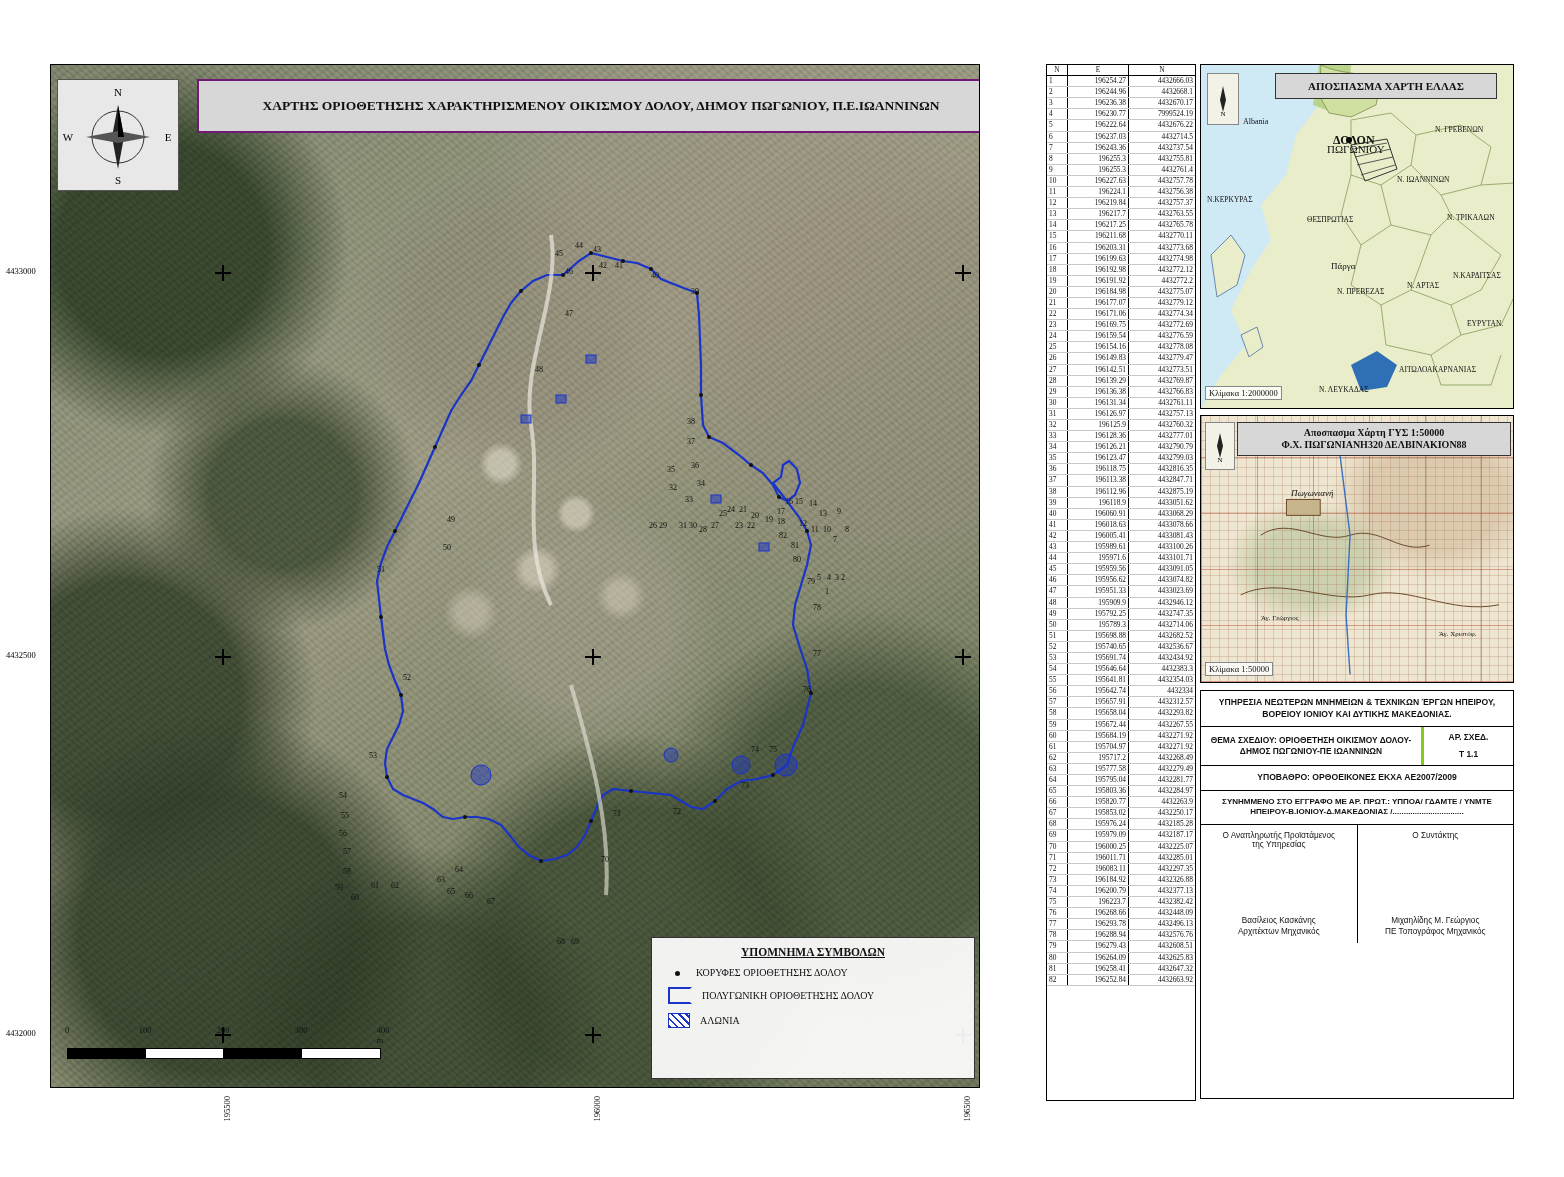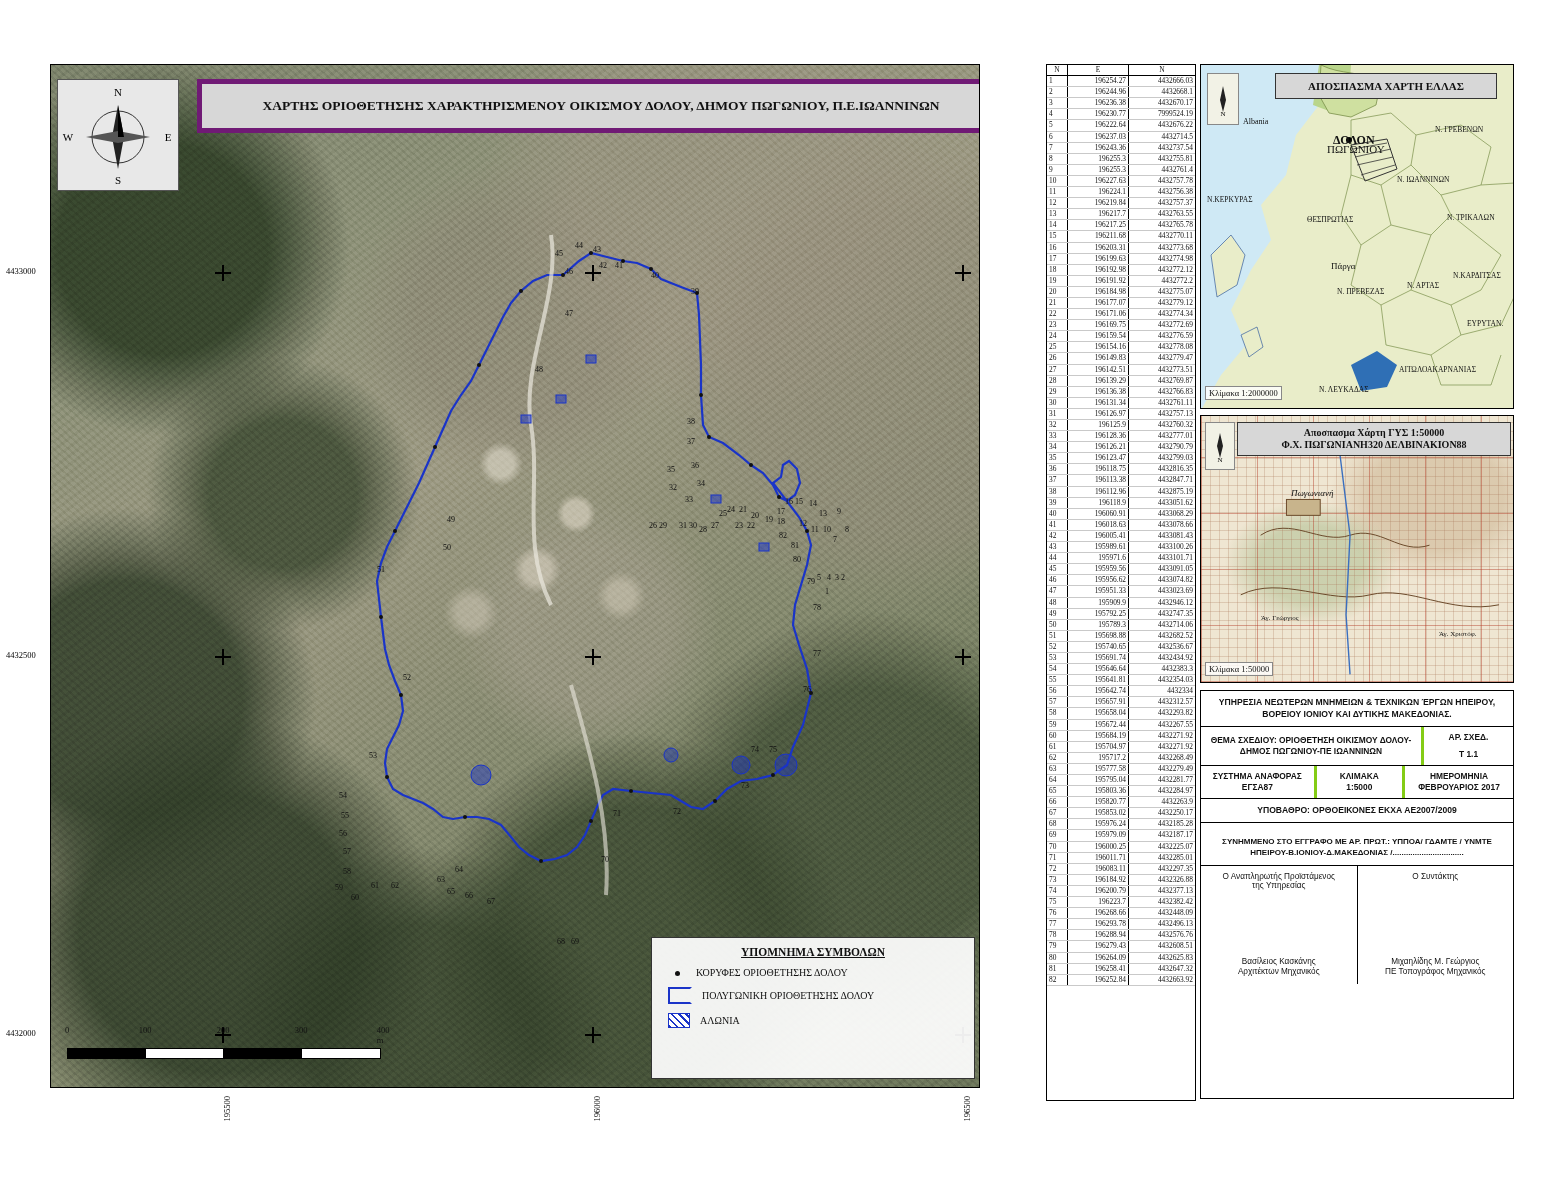--- a/index.html
+++ b/index.html
@@ -33,21 +33,21 @@
     mix-blend-mode:overlay;opacity:.85;}
   .village{position:absolute;left:360px;top:300px;width:300px;height:330px;
     background-image:
       radial-gradient(circle at 30% 30%, rgba(225,220,205,.65) 0 4%, rgba(0,0,0,0) 7%),
       radial-gradient(circle at 55% 45%, rgba(230,222,206,.6) 0 5%, rgba(0,0,0,0) 8%),
       radial-gradient(circle at 42% 62%, rgba(222,214,198,.6) 0 5%, rgba(0,0,0,0) 9%),
       radial-gradient(circle at 70% 70%, rgba(218,210,192,.5) 0 4%, rgba(0,0,0,0) 8%),
       radial-gradient(circle at 20% 75%, rgba(214,206,190,.5) 0 4%, rgba(0,0,0,0) 8%);
     opacity:.9;}
 
-  .map-title{position:absolute;left:146px;top:14px;width:808px;height:54px;background:#d7d7d7;border:5px solid #701a75;
+  .map-title{position:absolute;left:146px;top:14px;width:808px;height:54px;background:#d7d7d7;border:2px solid #701a75;
      display:flex;align-items:center;justify-content:center;text-align:center;font-size:13.5px;font-weight:bold;line-height:1.35;padding:0 20px;box-sizing:border-box;}
   .compass{position:absolute;left:6px;top:14px;width:120px;height:110px;background:#e8e8e8;border:1px solid #555;}
   .compass svg{display:block;}
 
   
   .cross{position:absolute;width:16px;height:16px;}
   .cross:before,.cross:after{content:"";position:absolute;background:#000;}
   .cross:before{left:7px;top:0;width:2px;height:16px;}
   .cross:after{top:7px;left:0;height:2px;width:16px;}
 
@@ -844,30 +844,22 @@
 
   <div class="rpanel" id="titleblock">
     <div class="tb-row tb-center">ΥΠΗΡΕΣΙΑ ΝΕΩΤΕΡΩΝ ΜΝΗΜΕΙΩΝ &amp; ΤΕΧΝΙΚΩΝ ΈΡΓΩΝ ΗΠΕΙΡΟΥ, ΒΟΡΕΙΟΥ ΙΟΝΙΟΥ ΚΑΙ ΔΥΤΙΚΗΣ ΜΑΚΕΔΟΝΙΑΣ.</div>
     <div class="tb-row tb-split">
       <div style="flex:1">ΘΕΜΑ ΣΧΕΔΙΟΥ: ΟΡΙΟΘΕΤΗΣΗ ΟΙΚΙΣΜΟΥ ΔΟΛΟΥ-ΔΗΜΟΣ ΠΩΓΩΝΙΟΥ-ΠΕ ΙΩΑΝΝΙΝΩΝ</div>
       <div style="width:92px">
         <div>ΑΡ. ΣΧΕΔ.</div>
         <div style="margin-top:6px">Τ 1.1</div>
       </div>
     </div>
-    <div class="tb-row tb-split">
-      <div style="flex:1.15;white-space:pre-line">ΣΥΣΤΗΜΑ ΑΝΑΦΟΡΑΣ
-ΕΓΣΑ87</div>
-      <div style="flex:.85;white-space:pre-line">ΚΛΙΜΑΚΑ
-1:5000</div>
-      <div style="flex:1.1;white-space:pre-line">ΗΜΕΡΟΜΗΝΙΑ
-ΦΕΒΡΟΥΑΡΙΟΣ 2017</div>
-    </div>
     <div class="tb-row tb-center">ΥΠΟΒΑΘΡΟ:  ΟΡΘΟΕΙΚΟΝΕΣ ΕΚΧΑ ΑΕ2007/2009</div>
-    <div class="tb-row tb-center small" style="font-weight:bold;margin-top:8px;">ΣΥΝΗΜΜΕΝΟ ΣΤΟ ΕΓΓΡΑΦΟ ΜΕ ΑΡ. ΠΡΩΤ.: ΥΠΠΟΑ/ ΓΔΑΜΤΕ / ΥΝΜΤΕ ΗΠΕΙΡΟΥ-Β.ΙΟΝΙΟΥ-Δ.ΜΑΚΕΔΟΝΙΑΣ /................................</div>
+    <div class="tb-row tb-center small" style="font-weight:bold;">ΣΥΝΗΜΜΕΝΟ ΣΤΟ ΕΓΓΡΑΦΟ ΜΕ ΑΡ. ΠΡΩΤ.: ΥΠΠΟΑ/ ΓΔΑΜΤΕ / ΥΝΜΤΕ ΗΠΕΙΡΟΥ-Β.ΙΟΝΙΟΥ-Δ.ΜΑΚΕΔΟΝΙΑΣ /................................</div>
     <div class="sign">
       <div>
         <span style="white-space:pre-line">Ο Αναπληρωτής Προϊστάμενος
 της Υπηρεσίας</span>
         <span class="name" style="white-space:pre-line">Βασίλειος Κασκάνης
 Αρχιτέκτων Μηχανικός</span>
       </div>
       <div>
         <span>Ο Συντάκτης</span>
         <span class="name" style="white-space:pre-line">Μιχαηλίδης Μ. Γεώργιος

